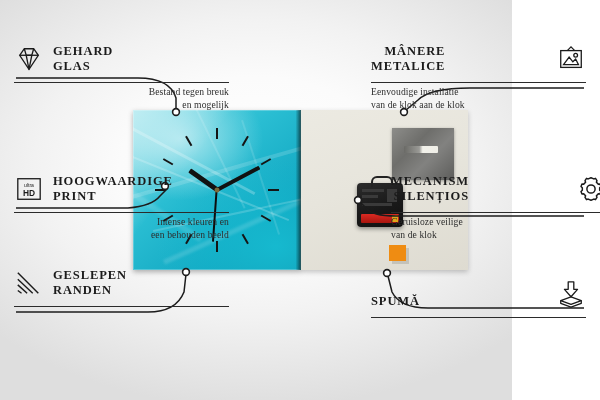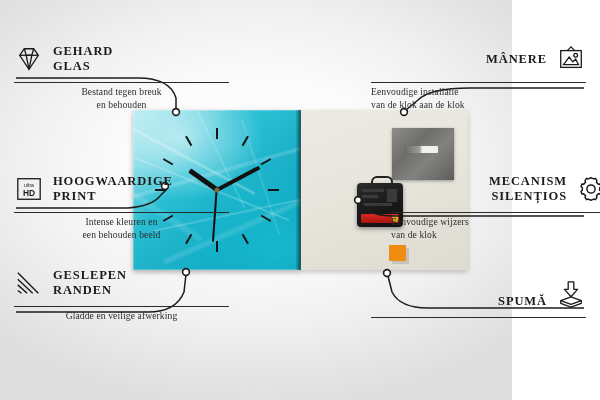--- a/index.html
+++ b/index.html
@@ -10,32 +10,32 @@
   }
   #stage{
     position:relative;width:512px;height:400px;
     background:
       radial-gradient(ellipse 70% 60% at 50% 42%, #ffffff 0%, #fbfbfb 38%, #f2f2f2 62%, #e6e6e6 85%, #dedede 100%);
   }
   
   .feature{position:absolute;width:215px;}
   .f-head{display:flex;align-items:center;gap:9px;height:42px;}
   .f-left .f-head{justify-content:flex-start;}
-  .f-right .f-head{justify-content:flex-end;flex-direction:row;}
+  .f-right .f-head{justify-content:space-between;flex-direction:row;}
   .f-title{
     font-size:12.5px;font-weight:700;letter-spacing:.9px;
     color:#1b1b1b;line-height:1.18;text-transform:uppercase;
   }
   .f-left .f-title{text-align:left;}
   .f-right .f-title{text-align:right;}
   .rule{height:1px;background:#2b2b2b;width:100%;margin-top:2px;}
   .f-sub{
     font-size:9.6px;color:#2e2e2e;line-height:1.35;margin-top:3px;letter-spacing:.1px;
   }
-  .f-left .f-sub{text-align:center;}
+  .f-left .f-sub{text-align:right;}
   .f-right .f-sub{text-align:left;}
   .ico{width:30px;height:28px;flex:0 0 auto;display:block;}
   .ico svg{display:block;width:100%;height:100%;}
 
   
   #feat-glass{left:14px;top:38px;}
   #feat-print{left:14px;top:168px;}
   #feat-edges{left:14px;top:262px;}
   #feat-handles{left:371px;top:38px;}
   #feat-mechanism{left:391px;top:168px;}
@@ -184,21 +184,21 @@
           </svg>
       </span>
       <span class="f-title">
         <span>GEHARD</span><br>
         <span>GLAS</span>
       </span>
     </div>
     <div class="rule"></div>
     <div class="f-sub">
       <span>Bestand tegen breuk</span><br>
-      <span>en behouden</span>
+      <span>en mogelijk</span>
     </div>
   </div>
 
   <div class="feature f-left" id="feat-print">
     <div class="f-head">
       <span class="ico">
         <svg viewBox="0 0 32 30">
           <rect x="4" y="4" width="24" height="22" fill="none" stroke="#1b1b1b" stroke-width="1.4"></rect>
           <text x="16" y="13" font-family="Liberation Sans, sans-serif" font-size="5.4" text-anchor="middle" fill="#1b1b1b">ultra</text>
           <text x="16" y="23" font-family="Liberation Sans, sans-serif" font-size="9" font-weight="bold" text-anchor="middle" fill="#1b1b1b">HD</text>
@@ -227,29 +227,27 @@
               <path d="M4 23 L8 26"></path>
         </g>
           </svg>
       </span>
       <span class="f-title">
         <span>GESLEPEN</span><br>
         <span>RANDEN</span>
       </span>
     </div>
     <div class="rule"></div>
-    <div class="f-sub">
-      <span>Gladde en veilige afwerking</span>
-    </div>
   </div>
 
   <div class="feature f-right" id="feat-handles">
     <div class="f-head">
       <span class="f-title">
         <span>MÂNERE</span><br>
+        <span>METALICE</span>
       </span>
       <span class="ico">
         <svg viewBox="0 0 32 30">
             <g fill="none" stroke="#1b1b1b" stroke-width="1.4">
           <path d="M12 6 L16 2 L20 6"></path>
           <rect x="5" y="6" width="22" height="18"></rect>
           <path d="M8 21 L14 13 L18 18 L21 15 L24 21 Z"></path>
           <circle cx="21" cy="11" r="2"></circle>
         </g>
           </svg>
@@ -272,21 +270,21 @@
         <svg viewBox="0 0 32 30">
             <g fill="none" stroke="#1b1b1b" stroke-width="1.6" stroke-linejoin="round">
           <path d="M16 3 l3 1.2 1.8-.6 1.6 2.4 -.6 1.8 2 2 1.9-.2 1 2.7 -1.4 1.3 0 2.8 1.4 1.3 -1 2.7 -1.9-.2 -2 2 .6 1.8 -1.6 2.4 -1.8-.6 -3 1.2 -3-1.2 -1.8.6 -1.6-2.4 .6-1.8 -2-2 -1.9.2 -1-2.7 1.4-1.3 0-2.8 -1.4-1.3 1-2.7 1.9.2 2-2 -.6-1.8 1.6-2.4 1.8.6 Z"></path>
           <circle cx="16" cy="15" r="4.4"></circle>
         </g>
           </svg>
       </span>
     </div>
     <div class="rule"></div>
     <div class="f-sub">
-      <span>Eenvoudige wijzers</span><br>
+      <span>Geruisloze veilige</span><br>
       <span>van de klok</span>
     </div>
   </div>
 
   <div class="feature f-right" id="feat-spacer">
     <div class="f-head">
       <span class="f-title">
         <br>
         <span>SPUMĂ</span>
       </span>

